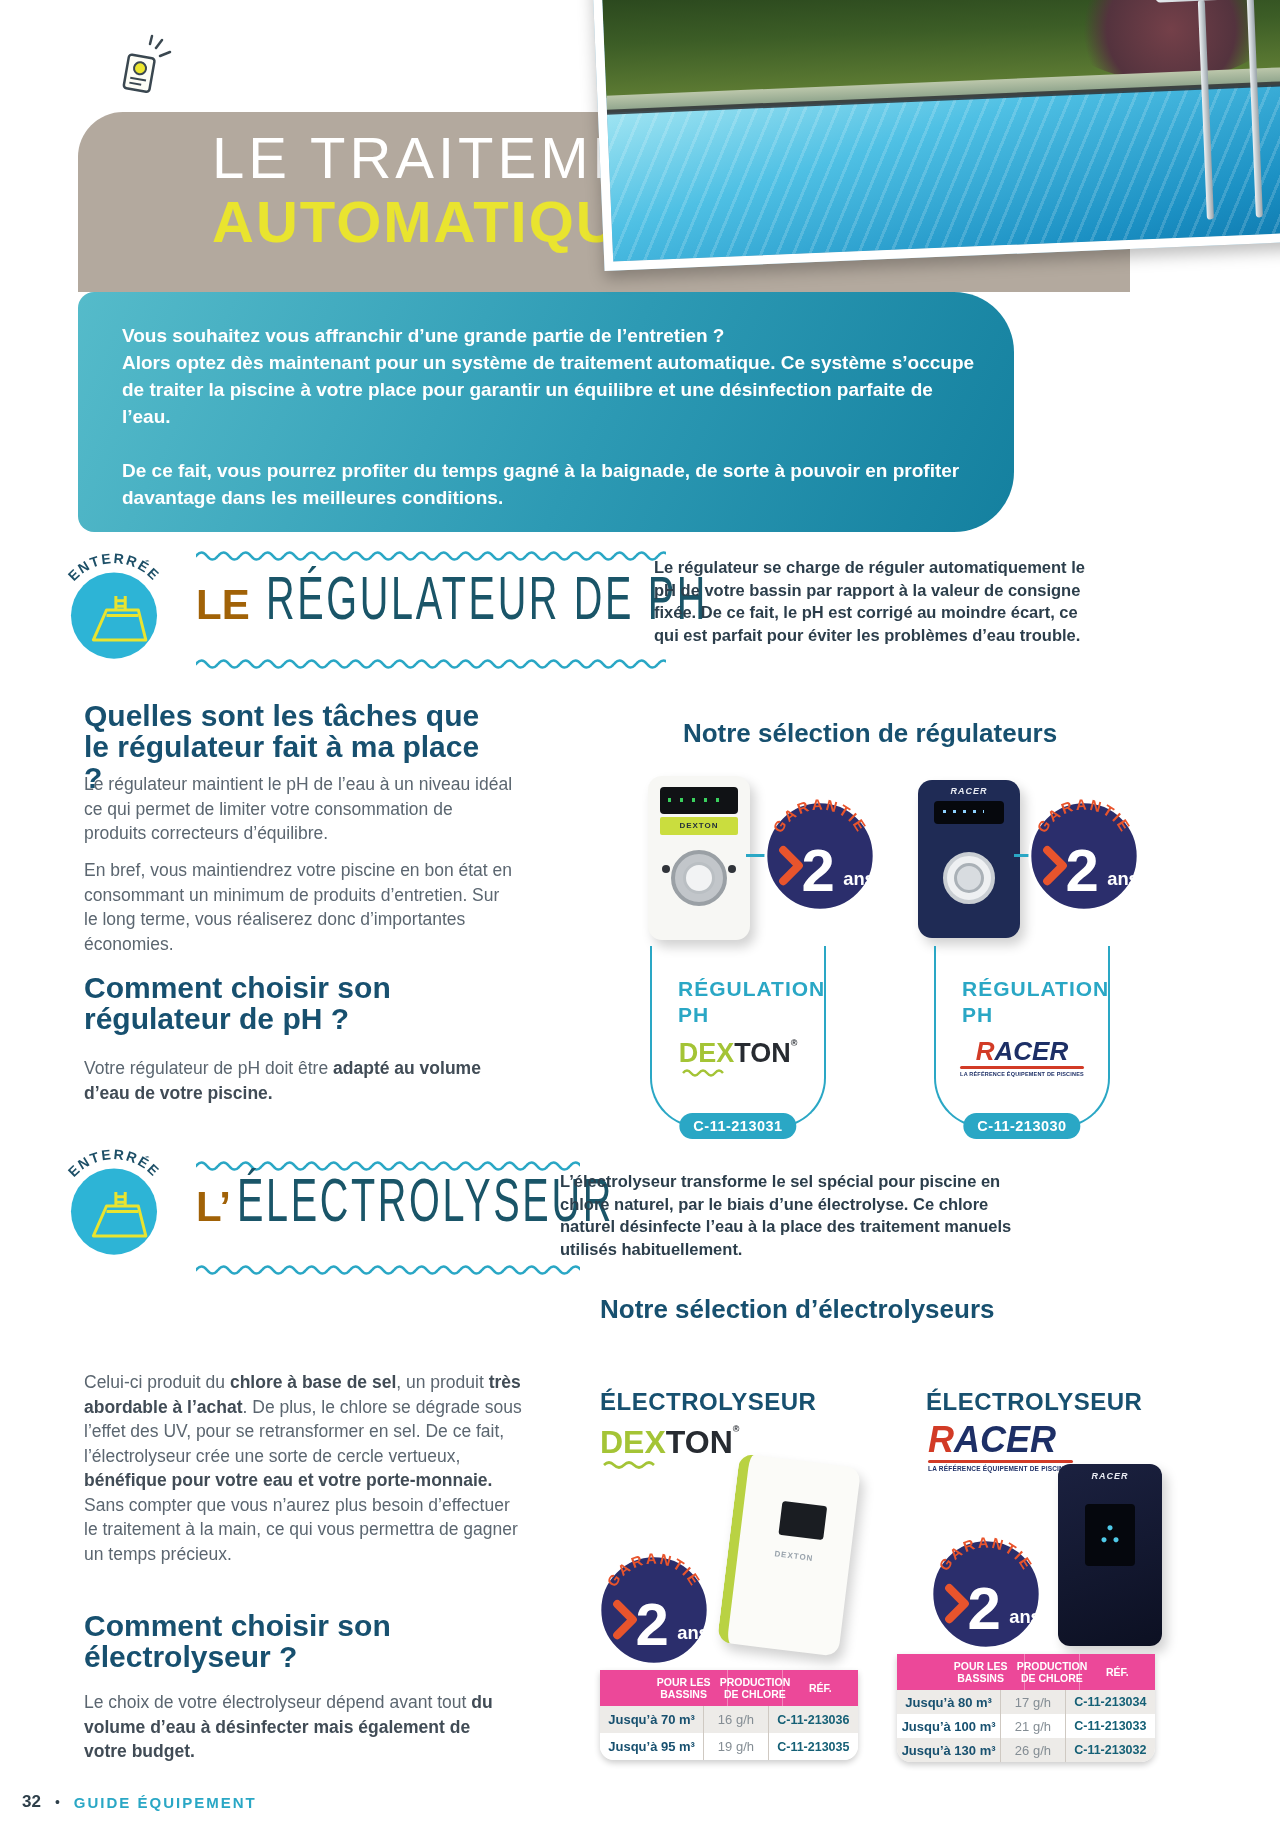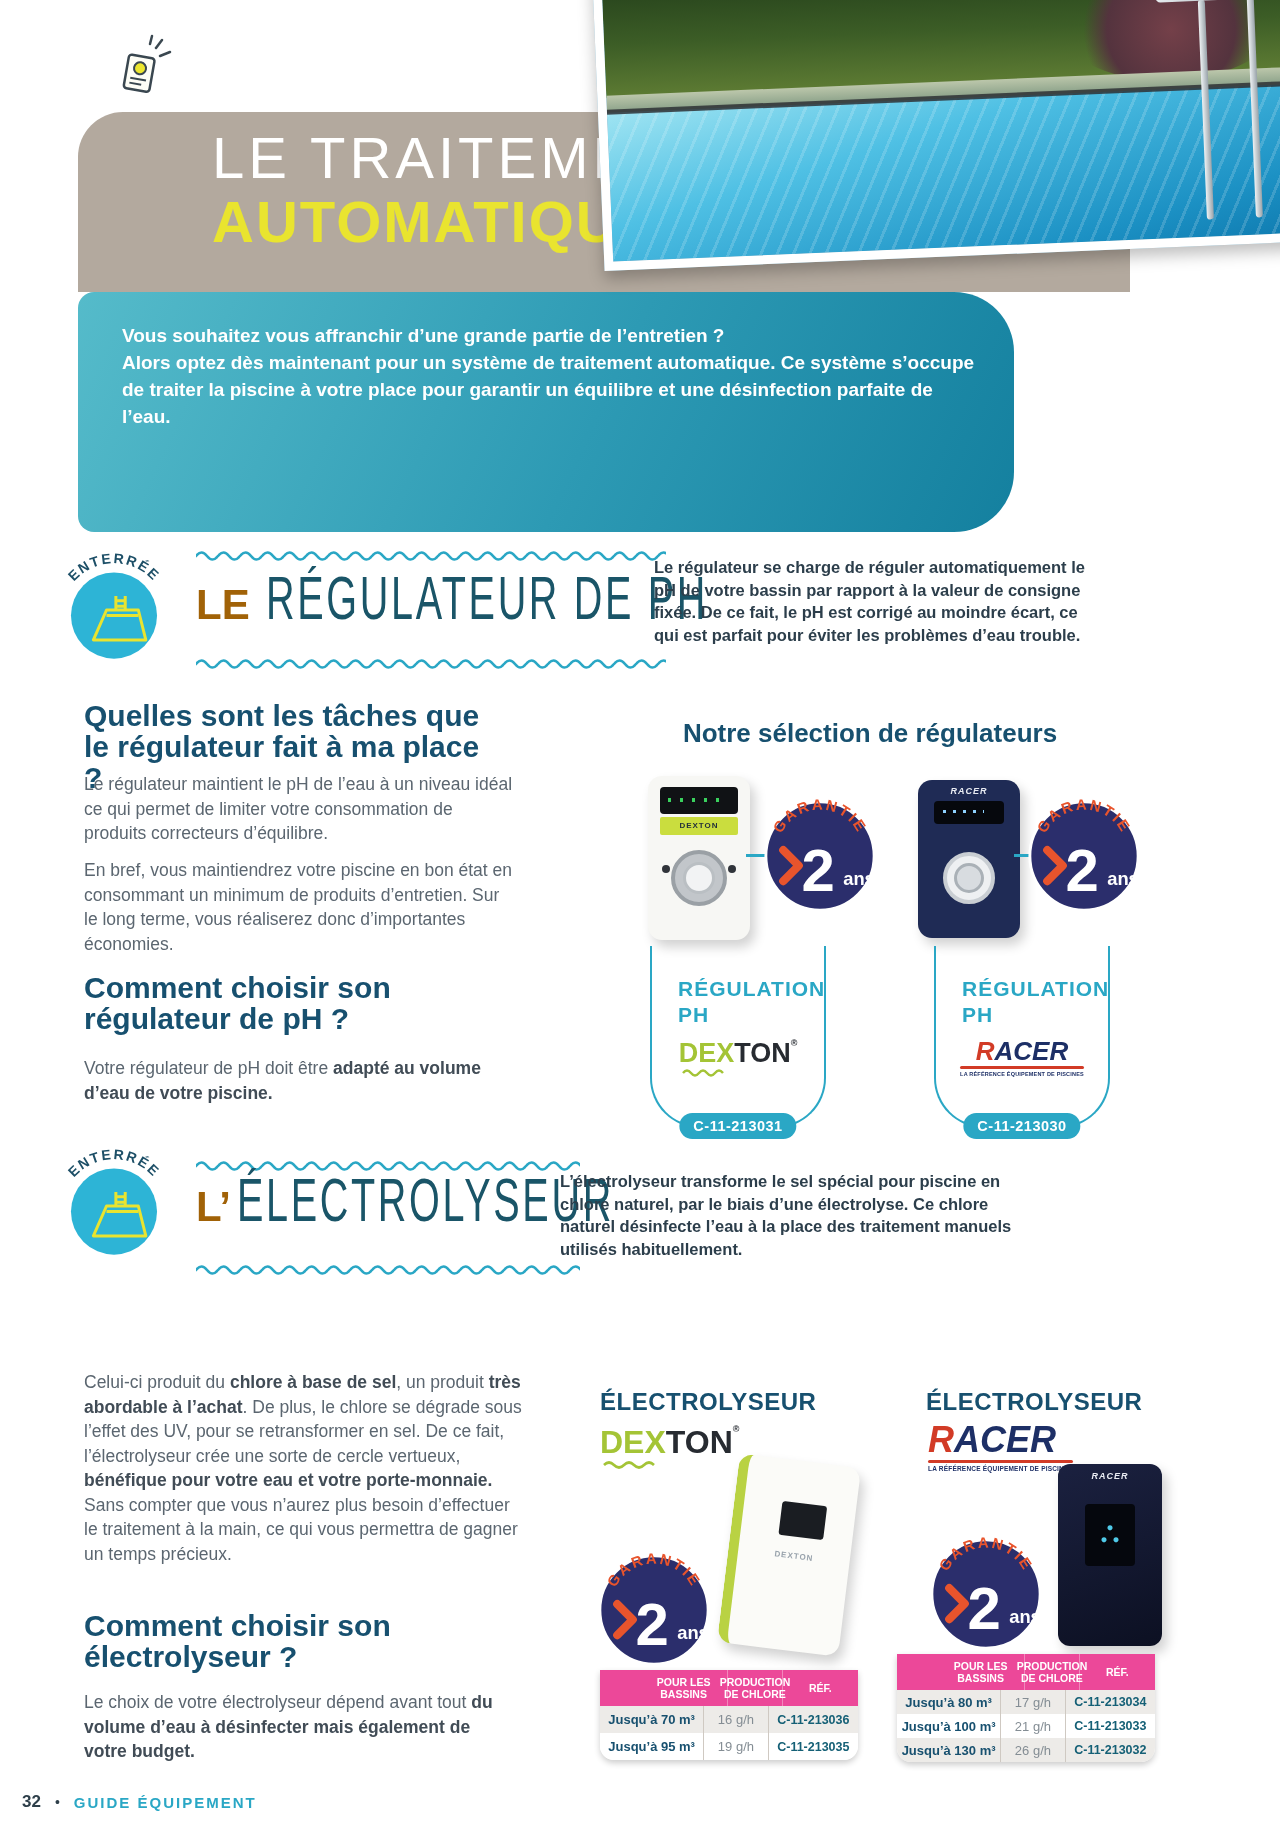--- a/index.html
+++ b/index.html
@@ -187,20 +187,21 @@
       <line x1="52" y1="14" x2="58" y2="6"></line>
       <line x1="56" y1="22" x2="66" y2="18"></line>
       <line x1="46" y1="10" x2="48" y2="2"></line>
     </g>
   </svg>
 
   <div class="bluebox">
     <div class="bluebox-inner">
       <div>Vous souhaitez vous affranchir d’une grande partie de l’entretien ?</div>
       <div>Alors optez dès maintenant pour un système de traitement automatique. Ce système s’occupe de traiter la piscine à votre place pour garantir un équilibre et une désinfection parfaite de l’eau.</div>
+      <div class="p2">De ce fait, vous pourrez profiter du temps gagné à la baignade, de sorte à pouvoir en profiter davantage dans les meilleures conditions.</div>
     </div>
   </div>
 
   <svg class="enterree" style="left:56px;top:552px;width:116px;height:116px;" viewBox="0 0 124 124">
     <circle cx="62" cy="68" r="46" fill="#2db4d6"></circle>
     <text class="e-arc"><textPath href="#earc" startOffset="50%" text-anchor="middle">ENTERRÉE</textPath></text>
     <g stroke="#e9e42f" stroke-width="3.2" fill="none" stroke-linejoin="round">
       <path d="M40,94 L54,62 L88,62 L96,94 Z"></path>
       <path d="M54,68 L88,68"></path>
       <path d="M64,62 V47 M74,62 V47 M64,52 H74 M64,58 H74"></path>
@@ -315,20 +316,21 @@
   <div class="intro-right" style="left:560px;top:1170px;width:452px;">L’électrolyseur transforme le sel spécial pour piscine en chlore naturel, par le biais d’une électrolyse. Ce chlore naturel désinfecte l’eau à la place des traitement manuels utilisés habituellement.</div>
 
   <div class="body-p" style="left:84px;top:1370px;width:438px;">
     <span>Celui-ci produit du </span><span class="bseg">chlore à base de sel</span><span>, un produit </span><span class="bseg">très abordable à l’achat</span><span>. De plus, le chlore se dégrade sous l’effet des UV, pour se retransformer en sel. De ce fait, l’électrolyseur crée une sorte de cercle vertueux, </span><span class="bseg">bénéfique pour votre eau et votre porte-monnaie.</span><span> Sans compter que vous n’aurez plus besoin d’effectuer le traitement à la main, ce qui vous permettra de gagner un temps précieux.</span>
   </div>
   <div class="q-title" style="left:84px;top:1602px;width:330px;">Comment choisir son électrolyseur ?</div>
   <div class="body-p" style="left:84px;top:1690px;width:430px;">
     <span>Le choix de votre électrolyseur dépend avant tout </span><span class="bseg">du volume d’eau à désinfecter mais également de votre budget.</span>
   </div>
 
+  <div class="sel-title" style="left:600px;top:1294px;width:560px;">Notre sélection d’électrolyseurs</div>
 
   <div class="col-label" style="left:600px;top:1388px;">ÉLECTROLYSEUR</div>
   <span class="dexton-logo dx-lg" style="position:absolute;left:600px;top:1424px;">
     <span class="dex">DEX</span><span class="ton">TON</span><span class="rmark">®</span>
     <svg class="squiggle" width="66" height="10" viewBox="0 0 66 10">
       <path d="M2 6 Q7 1 12 6 T22 6 T32 6 T42 6 T52 6" stroke="#a4c436" stroke-width="2.6" fill="none"></path>
       </svg>
   </span>
   <div class="prod prod-elec-dexton" style="left:728px;top:1460px;width:112px;height:190px;">
     <div class="elec-screen"></div>

